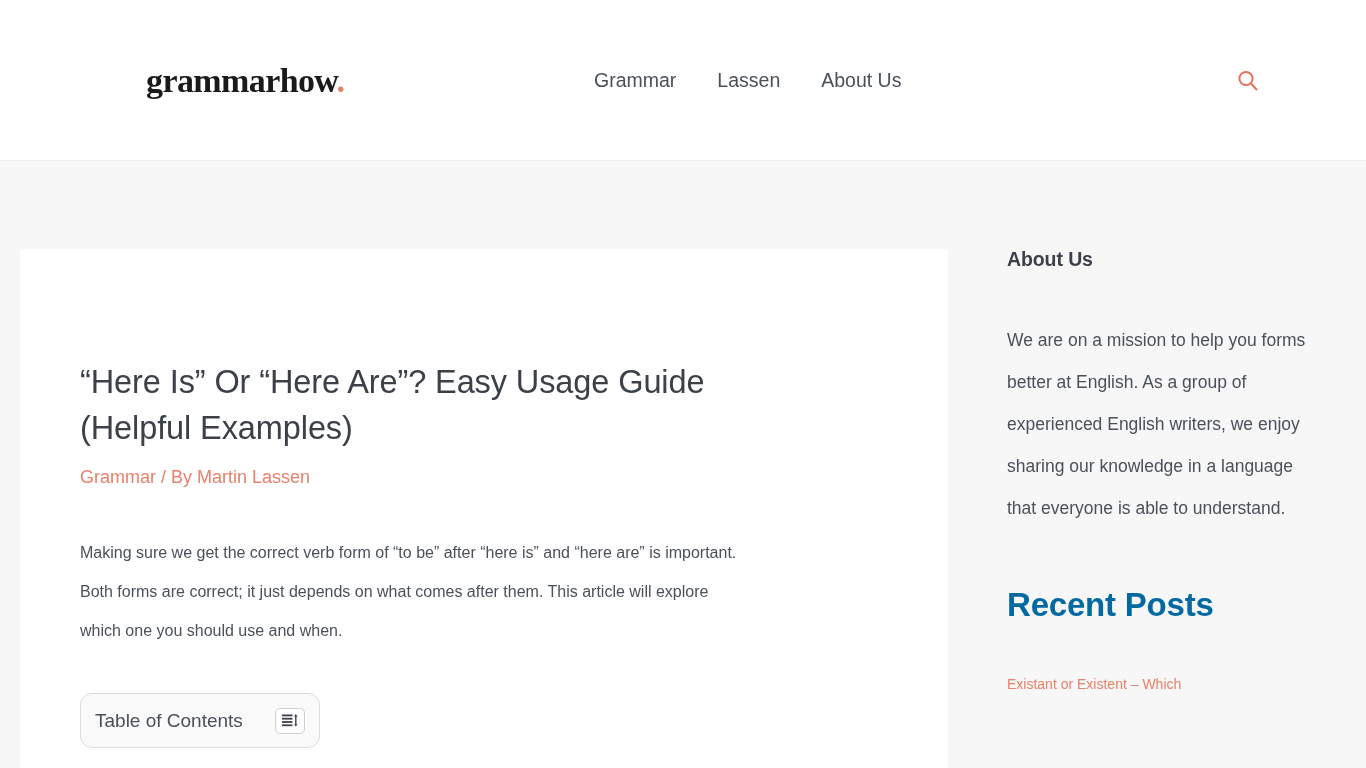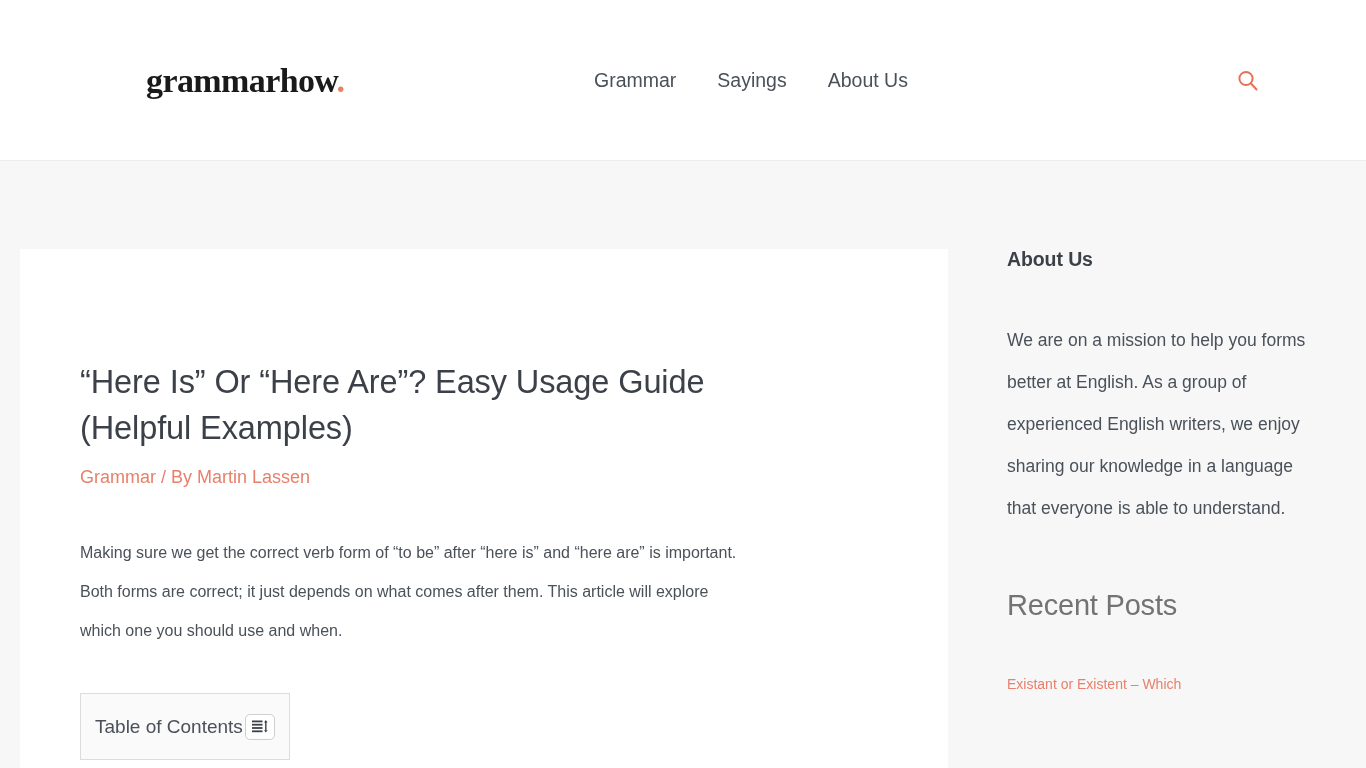--- a/index.html
+++ b/index.html
@@ -114,25 +114,25 @@
   .entry-content {
     margin-top: 42px;
     font-size: 16px;
     line-height: 39px;
     color: #4a5159;
     max-width: 660px;
   }
 
   .toc-box {
     margin-top: 43px;
-    width: 210px;
+    width: 240px;
     border: 1px solid #dcdcdc;
-    border-radius: 0;
+    border-radius: 12px;
     background: #fafafa;
-    padding: 19px 14px;
+    padding: 13px 14px;
     display: flex;
     align-items: center;
     justify-content: space-between;
   }
 
   .toc-title {
     font-size: 19px;
     line-height: 27px;
     color: #4a5159;
     white-space: nowrap;
@@ -164,23 +164,23 @@
 
   .widget-title-bold {
     font-size: 19.5px;
     font-weight: 700;
     color: #3c4048;
     line-height: 28px;
     letter-spacing: -0.1px;
   }
 
   .widget-title-large {
-    font-size: 29px;
-    font-weight: 400;
-    color: #737373;
+    font-size: 33px;
+    font-weight: 700;
+    color: #0369a1;
     line-height: 38px;
     letter-spacing: -0.2px;
   }
 
   .widget-text {
     margin-top: 46px;
     font-size: 17.5px;
     line-height: 42px;
     color: #4a5159;
   }
@@ -197,21 +197,21 @@
   }
 </style>
 </head>
 <body>
 
 <header class="site-header">
   <a class="logo" href="#"><span>grammarhow</span><span class="dot">.</span></a>
 
   <nav class="main-nav">
     <a class="nav-link" href="#">Grammar</a>
-    <a class="nav-link" href="#">Sayings</a>
+    <a class="nav-link" href="#">Lassen</a>
     <a class="nav-link" href="#">About Us</a>
   </nav>
 
   <button class="search-btn" aria-label="Search">
     <svg width="24" height="24" viewBox="0 0 24 24" fill="none" stroke="#e8705a" stroke-width="2" stroke-linecap="round">
       <circle cx="10" cy="9.5" r="6.6"></circle>
       <line x1="15" y1="14.5" x2="20.5" y2="20.5"></line>
     </svg>
   </button>
 </header>

